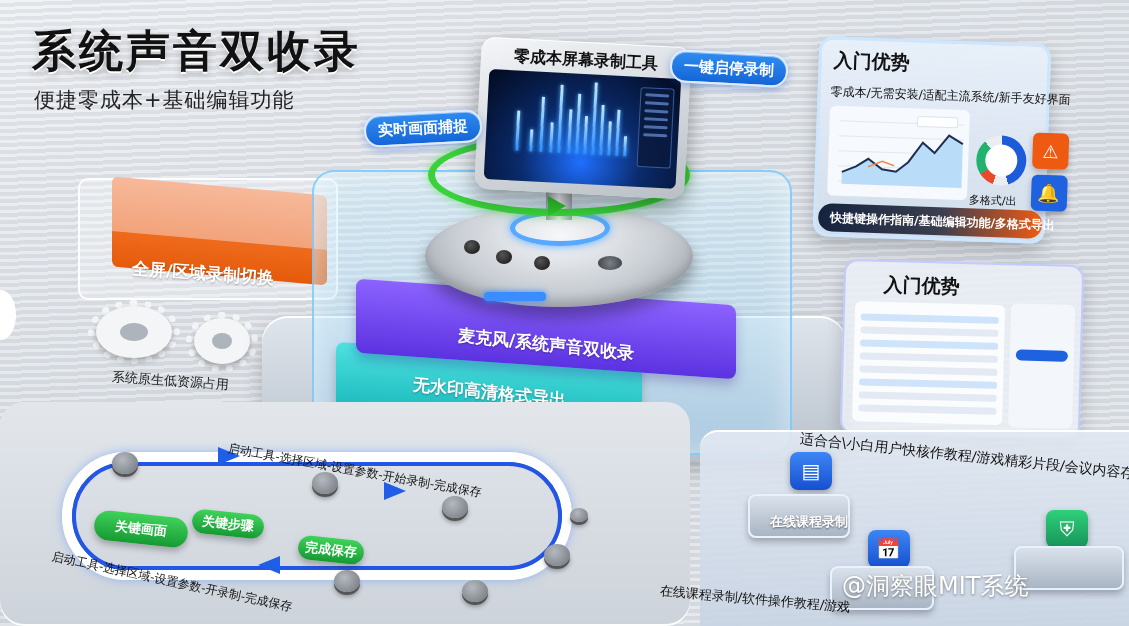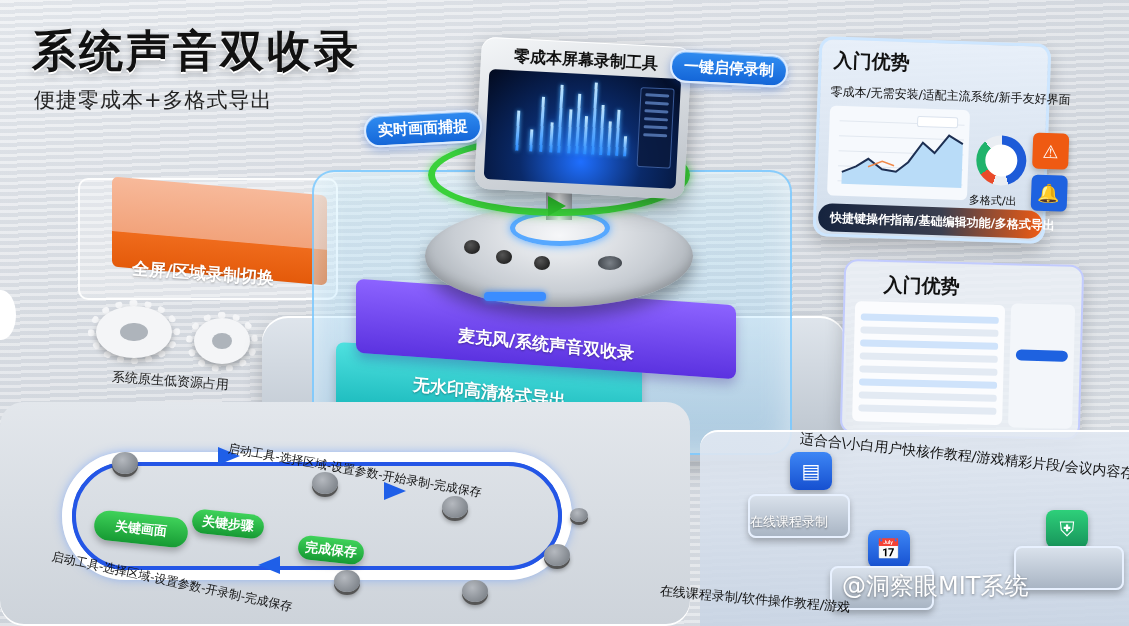--- a/index.html
+++ b/index.html
@@ -118,33 +118,33 @@
               font-size:13px;font-weight:700;display:flex;align-items:center;justify-content:center;
               box-shadow:0 4px 6px rgba(0,0,0,.25);white-space:nowrap}
   .flow-text{font-size:12px;color:#111;white-space:nowrap}
 
   
   .scen-panel{left:700px;top:430px;width:429px;height:196px;
               background:linear-gradient(180deg,rgba(225,232,242,.9),rgba(200,212,228,.9));
               border-radius:18px 0 0 0;border-top:2px solid #fff}
   .scen-head{left:800px;top:430px;font-size:14px;color:#111;white-space:nowrap;transform:rotate(6deg);transform-origin:left}
   .tile{width:102px;height:44px;border-radius:8px;background:linear-gradient(180deg,#d9e1eb,#a9b5c4);
-        box-shadow:0 4px 6px rgba(0,0,0,.25);border:2px solid #e8f1ff;display:flex;align-items:flex-end;justify-content:flex-start;
-        color:#fff;font-weight:400;font-size:13px;padding-bottom:5px;text-shadow:0 1px 2px rgba(0,0,0,.5)}
+        box-shadow:0 4px 6px rgba(0,0,0,.25);border:2px solid #e8f1ff;display:flex;align-items:flex-end;justify-content:flex-end;
+        color:#fff;font-weight:700;font-size:13px;padding-bottom:5px;text-shadow:0 1px 2px rgba(0,0,0,.5)}
   .tile-icon{width:42px;height:38px;border-radius:8px;display:flex;align-items:center;justify-content:center;color:#fff;font-size:20px;
              box-shadow:0 3px 6px rgba(0,0,0,.3)}
   .scen-bottom{left:660px;top:582px;font-size:13px;color:#111;white-space:nowrap;transform:rotate(5deg);transform-origin:left}
   .watermark{left:842px;top:570px;font-size:24px;color:#fff;text-shadow:0 1px 3px rgba(0,0,0,.45);white-space:nowrap}
   .left-circle{left:-14px;top:290px;width:30px;height:50px;border-radius:50%;background:#fff}
 </style>
 </head>
 <body>
 
 <div class="abs title">系统声音双收录</div>
-<div class="abs subtitle">便捷零成本+多格式导出</div>
+<div class="abs subtitle">便捷零成本+基础编辑功能</div>
 
 <div class="abs left-circle"></div>
 
 <div class="abs orange-tray"></div>
 <div class="abs orange-block"></div>
 <div class="abs orange-label">全屏/区域录制切换</div>
 
 <div class="abs gear-teeth" style="left:88px;top:300px;width:92px;height:64px"></div>
 <div class="abs gear" style="left:96px;top:306px;width:76px;height:52px"></div>
 <div class="abs gear-teeth" style="left:186px;top:312px;width:72px;height:60px"></div>

